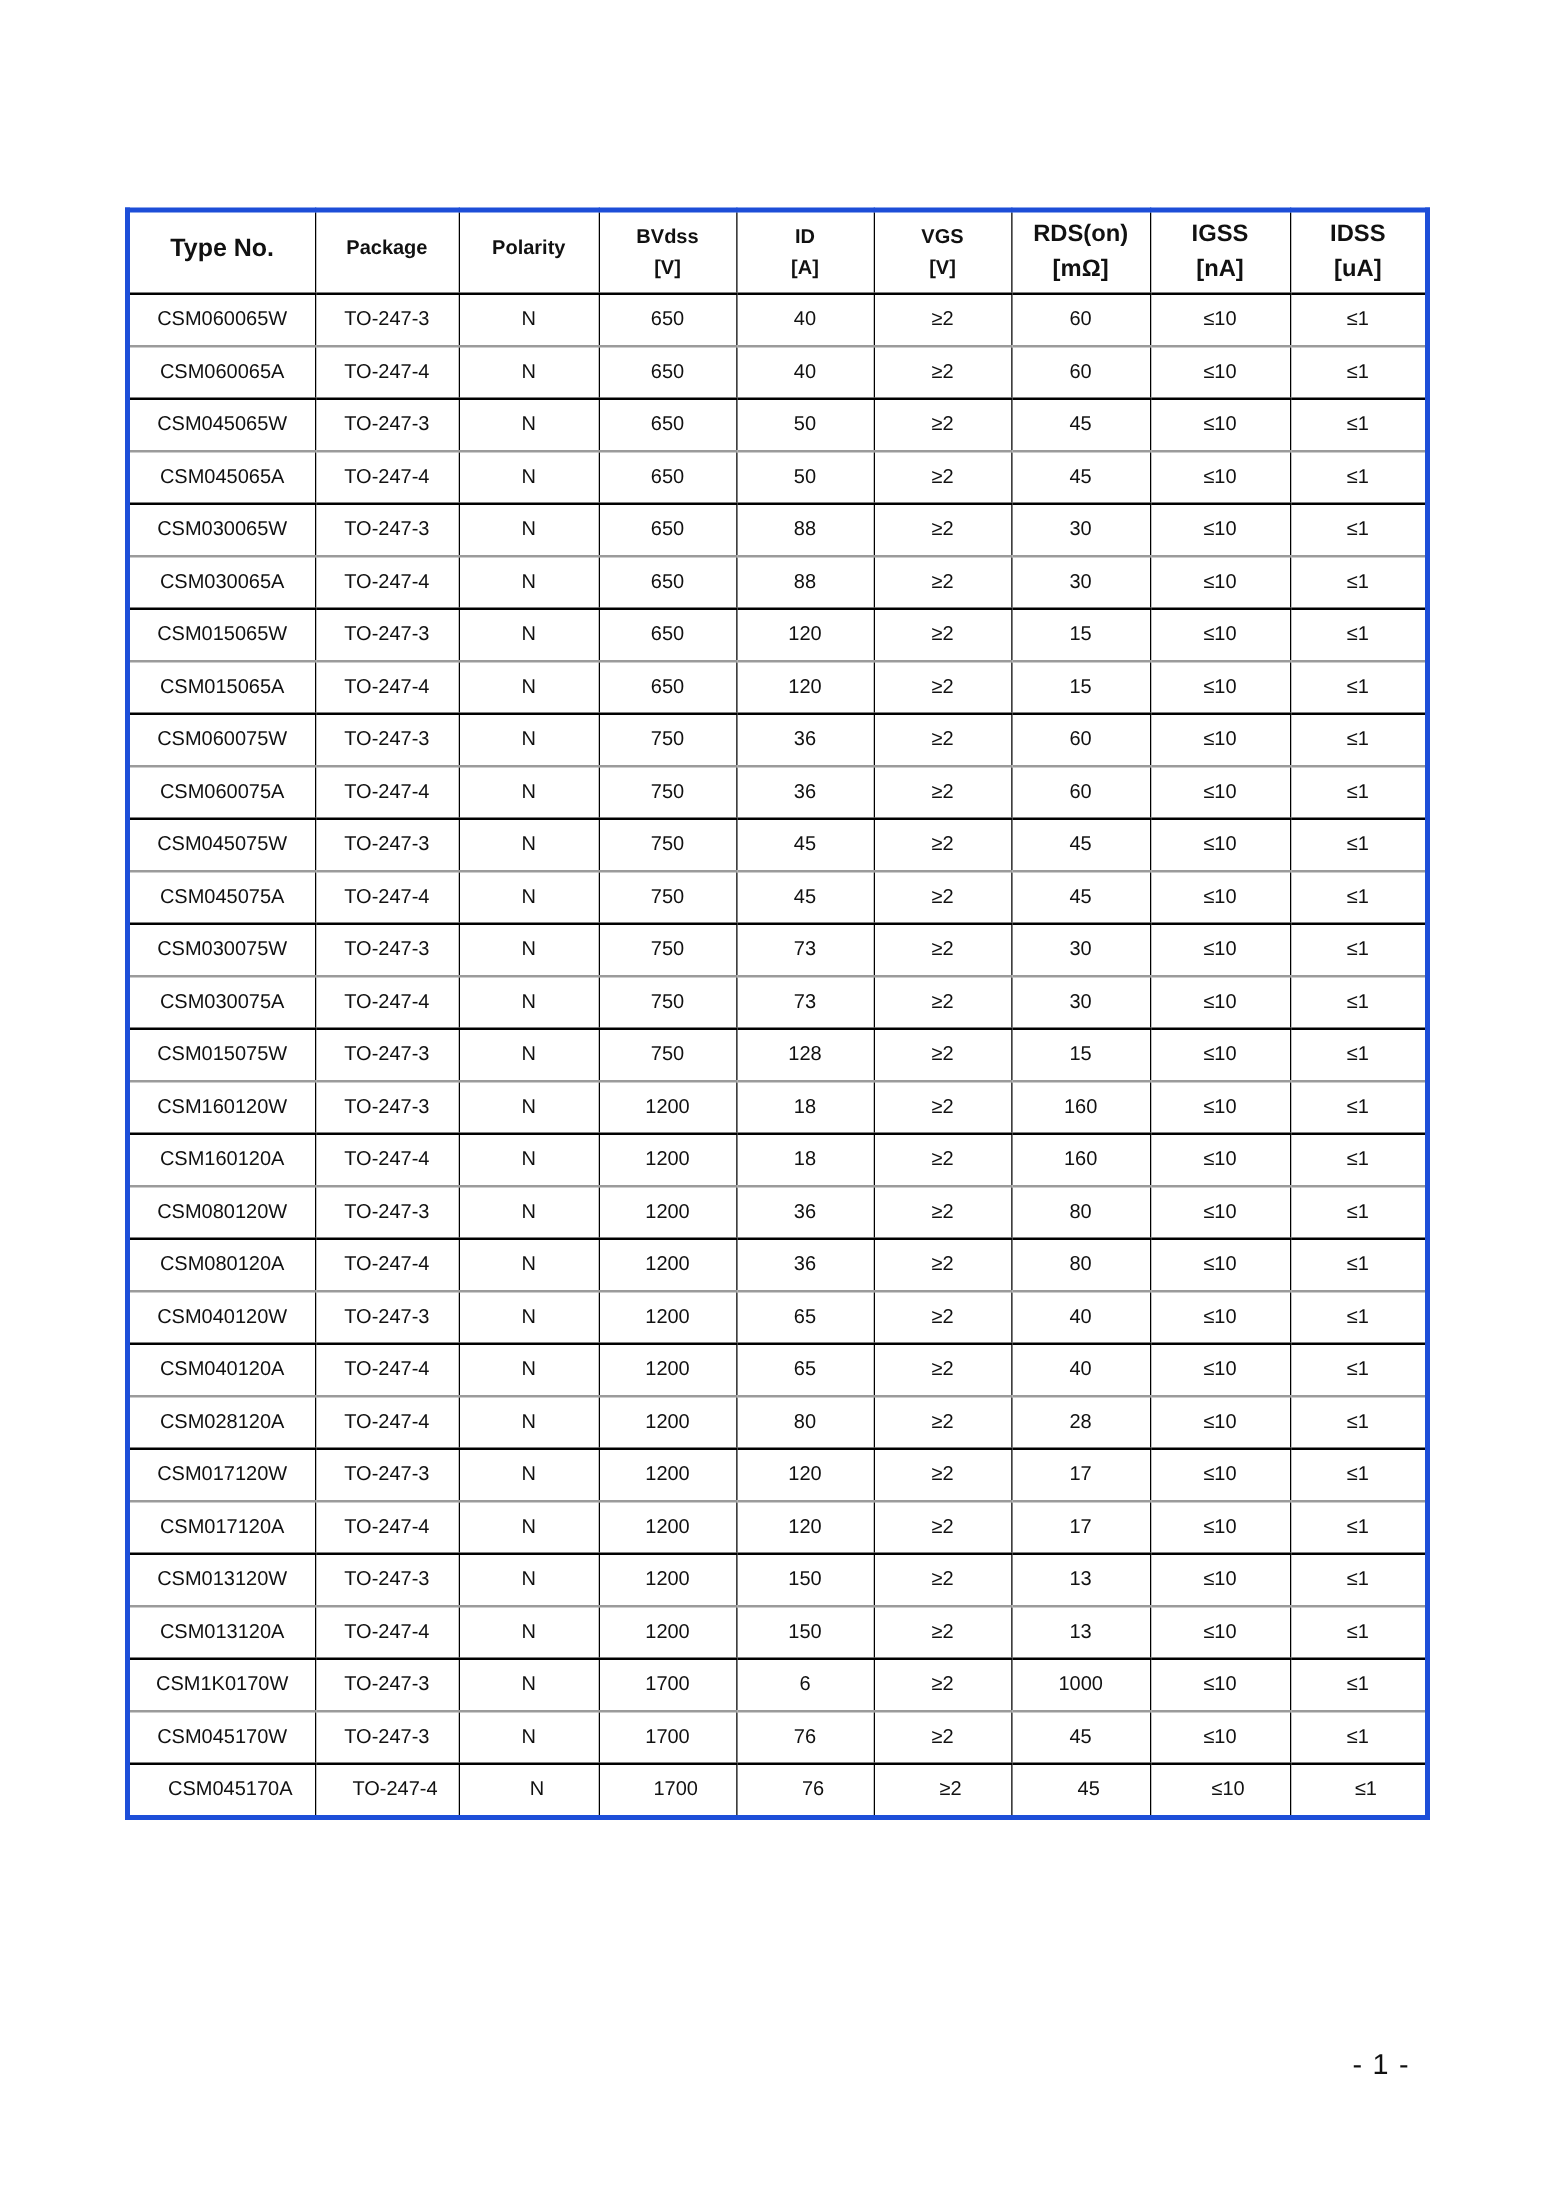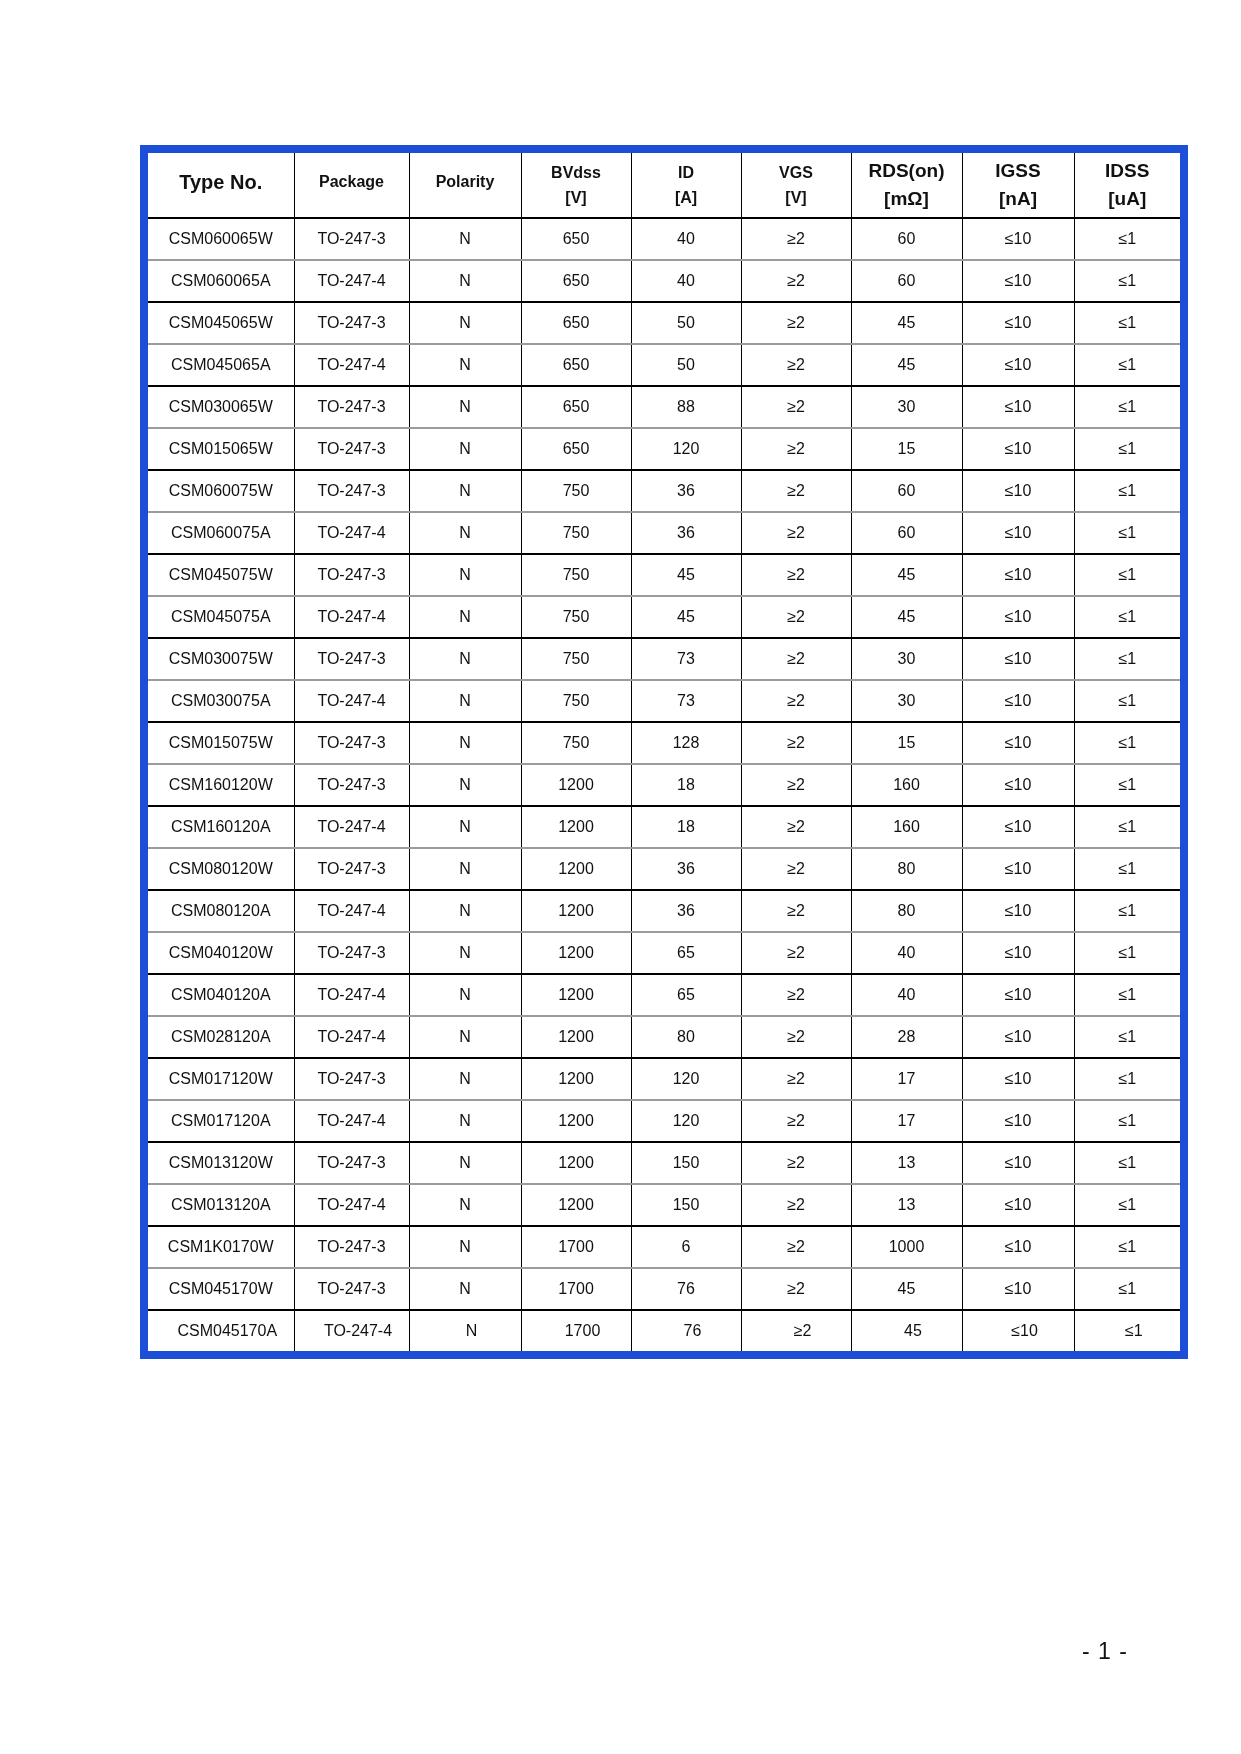--- a/index.html
+++ b/index.html
@@ -12,26 +12,25 @@
   .page {
     position: relative;
     width: 1241px;
     height: 1754px;
     background: #ffffff;
     overflow: hidden;
   }
   table.spec-table {
     position: absolute;
     left: 100px;
-    top: 145px;
+    top: 166px;
     width: 1040px;
     border-collapse: collapse;
     table-layout: fixed;
-    border: 8px solid #1d4ed8;
-    margin-left: 40px;
+    border: 4px solid #1d4ed8;
   }
   col.c1 { width: 150px; }
   col.c2 { width: 115px; }
   col.c3 { width: 112px; }
   col.c4 { width: 110px; }
   col.c5 { width: 110px; }
   col.c6 { width: 110px; }
   col.c7 { width: 111px; }
   col.c8 { width: 112px; }
   col.c9 { width: 110px; }
@@ -209,22 +208,44 @@
           <td>TO-247-3</td>
           <td>N</td>
           <td>650</td>
           <td>88</td>
           <td>≥2</td>
           <td>30</td>
           <td>≤10</td>
           <td>≤1</td>
         </tr>
         <tr>
+          <td>CSM030065A</td>
+          <td>TO-247-4</td>
+          <td>N</td>
+          <td>650</td>
+          <td>88</td>
+          <td>≥2</td>
+          <td>30</td>
+          <td>≤10</td>
+          <td>≤1</td>
+        </tr>
+        <tr>
           <td>CSM015065W</td>
           <td>TO-247-3</td>
+          <td>N</td>
+          <td>650</td>
+          <td>120</td>
+          <td>≥2</td>
+          <td>15</td>
+          <td>≤10</td>
+          <td>≤1</td>
+        </tr>
+        <tr>
+          <td>CSM015065A</td>
+          <td>TO-247-4</td>
           <td>N</td>
           <td>650</td>
           <td>120</td>
           <td>≥2</td>
           <td>15</td>
           <td>≤10</td>
           <td>≤1</td>
         </tr>
         <tr>
           <td>CSM060075W</td>

